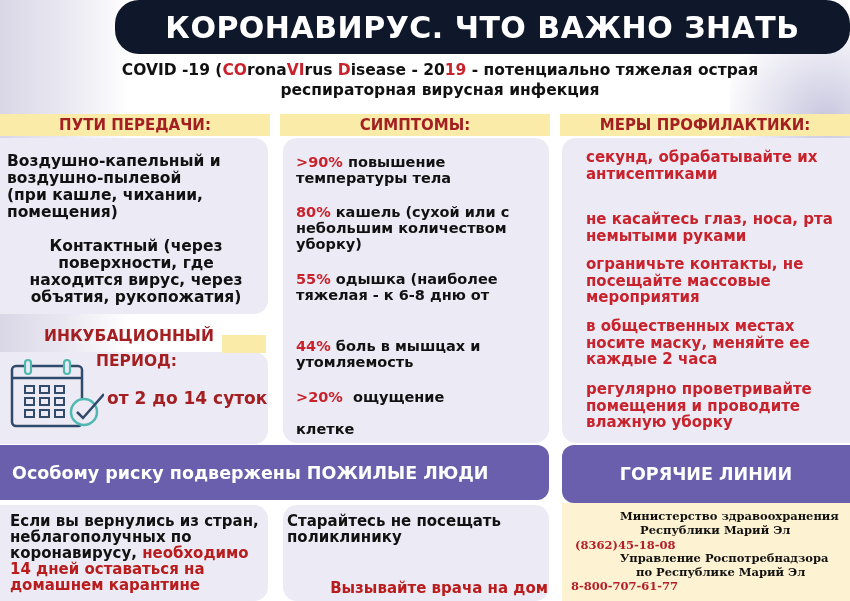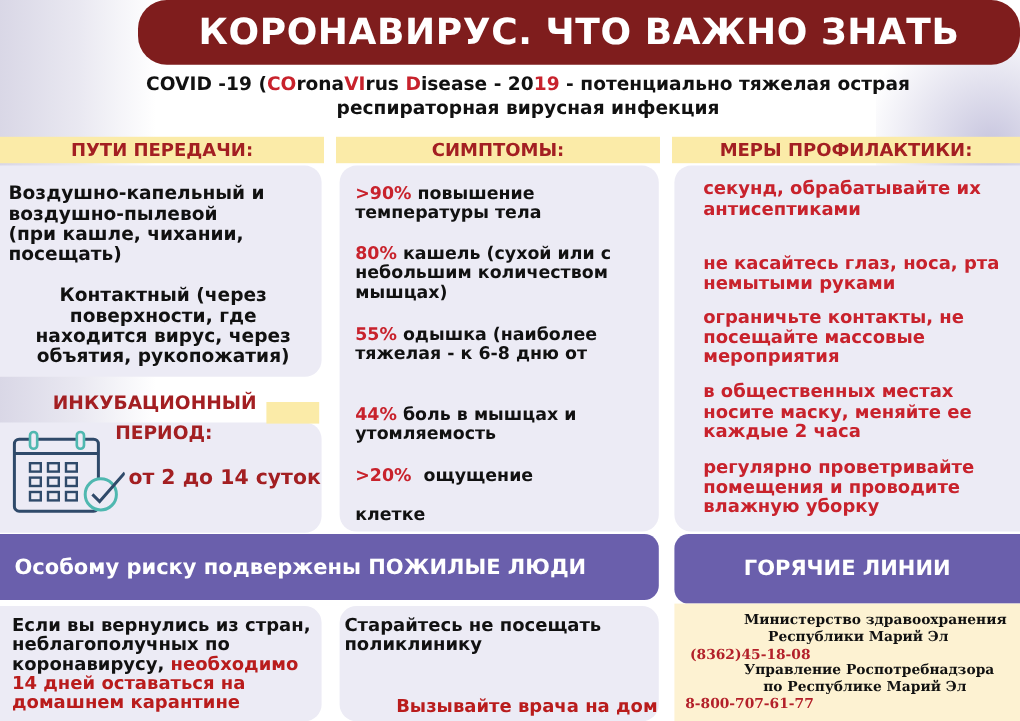--- a/index.html
+++ b/index.html
@@ -5,21 +5,21 @@
   * { box-sizing: border-box; margin: 0; padding: 0; }
   html, body { width: 850px; height: 601px; overflow: hidden; background: #ffffff; }
   body { font-family: "DejaVu Sans", sans-serif; position: relative; color: #111; }
 
   .bg-left { position: absolute; left: 0; top: 0; width: 130px; height: 420px;
     background: linear-gradient(90deg, #d9d7e6 0%, #e9e8f1 50%, rgba(255,255,255,0) 100%); }
   .bg-right { position: absolute; right: 0; top: 40px; width: 120px; height: 200px;
     background: radial-gradient(circle at 80% 40%, #c8c6df 0%, rgba(255,255,255,0) 70%); }
 
   .title-bar { position: absolute; left: 115px; top: 0; width: 735px; height: 54px;
-    background: #7f1d1d; border-bottom-left-radius: 16px;
+    background: #0f172a; border-bottom-left-radius: 16px;
     display: flex; align-items: center; justify-content: center; border-radius: 24px; }
   .title-bar span { color: #ffffff; font-weight: bold; font-size: 30px; letter-spacing: 0.5px; }
 
   .subtitle { position: absolute; left: 100px; top: 60px; width: 680px; text-align: center;
     font-weight: bold; font-size: 15.5px; line-height: 20px; color: #111; }
   .subtitle .red { color: #c8222c; }
 
   .yellow-band { position: absolute; top: 114px; height: 22px; background: #fbeba8; }
 
   .sec-head { position: absolute; top: 114px; height: 22px; font-weight: bold;
@@ -75,21 +75,21 @@
 <div class="card" style="left:0; top:138px; width:268px; height:176px; border-top-left-radius:0; border-bottom-left-radius:0;"></div>
 <div class="card" style="left:283px; top:138px; width:266px; height:305px;"></div>
 <div class="card" style="left:562px; top:138px; width:288px; height:305px; border-top-right-radius:0; border-bottom-right-radius:0;"></div>
 <div class="card" style="left:0; top:352px; width:268px; height:92px; border-top-left-radius:0; border-bottom-left-radius:0;"></div>
 <div class="yellow-band" style="left:222px; top:335px; width:44px; height:18px;"></div>
 
 <div class="trans-text" style="left:7px; top:153px; width:260px;">
   <div>Воздушно-капельный и</div>
   <div>воздушно-пылевой</div>
   <div>(при кашле, чихании,</div>
-  <div>посещать)</div>
+  <div>помещения)</div>
 </div>
 <div class="trans-text" style="left:10px; top:238px; width:252px; text-align:center;">
   <div>Контактный  (через</div>
   <div>поверхности, где</div>
   <div>находится вирус, через</div>
   <div>объятия, рукопожатия)</div>
 </div>
 
 <div class="incub-title" style="left:44px; top:327px;">ИНКУБАЦИОННЫЙ</div>
 <div class="incub-title" style="left:96px; top:352px;">ПЕРИОД:</div>
@@ -116,21 +116,21 @@
   </svg>
 </div>
 
 <div class="symp" style="top:154px;">
   <span class="pct">&gt;90%</span><span> повышение</span><br>
   <span>температуры тела</span>
 </div>
 <div class="symp" style="top:204px;">
   <span class="pct">80%</span><span> кашель (сухой или с</span><br>
   <span>небольшим количеством</span><br>
-  <span>мышцах)</span>
+  <span>уборку)</span>
 </div>
 <div class="symp" style="top:271px;">
   <span class="pct">55%</span><span> одышка (наиболее</span><br>
   <span>тяжелая - к 6-8 дню от</span><br>
 </div>
 <div class="symp" style="top:338px;">
   <span class="pct">44%</span><span> боль в мышцах и</span><br>
   <span>утомляемость</span>
 </div>
 <div class="symp" style="top:389px;">

